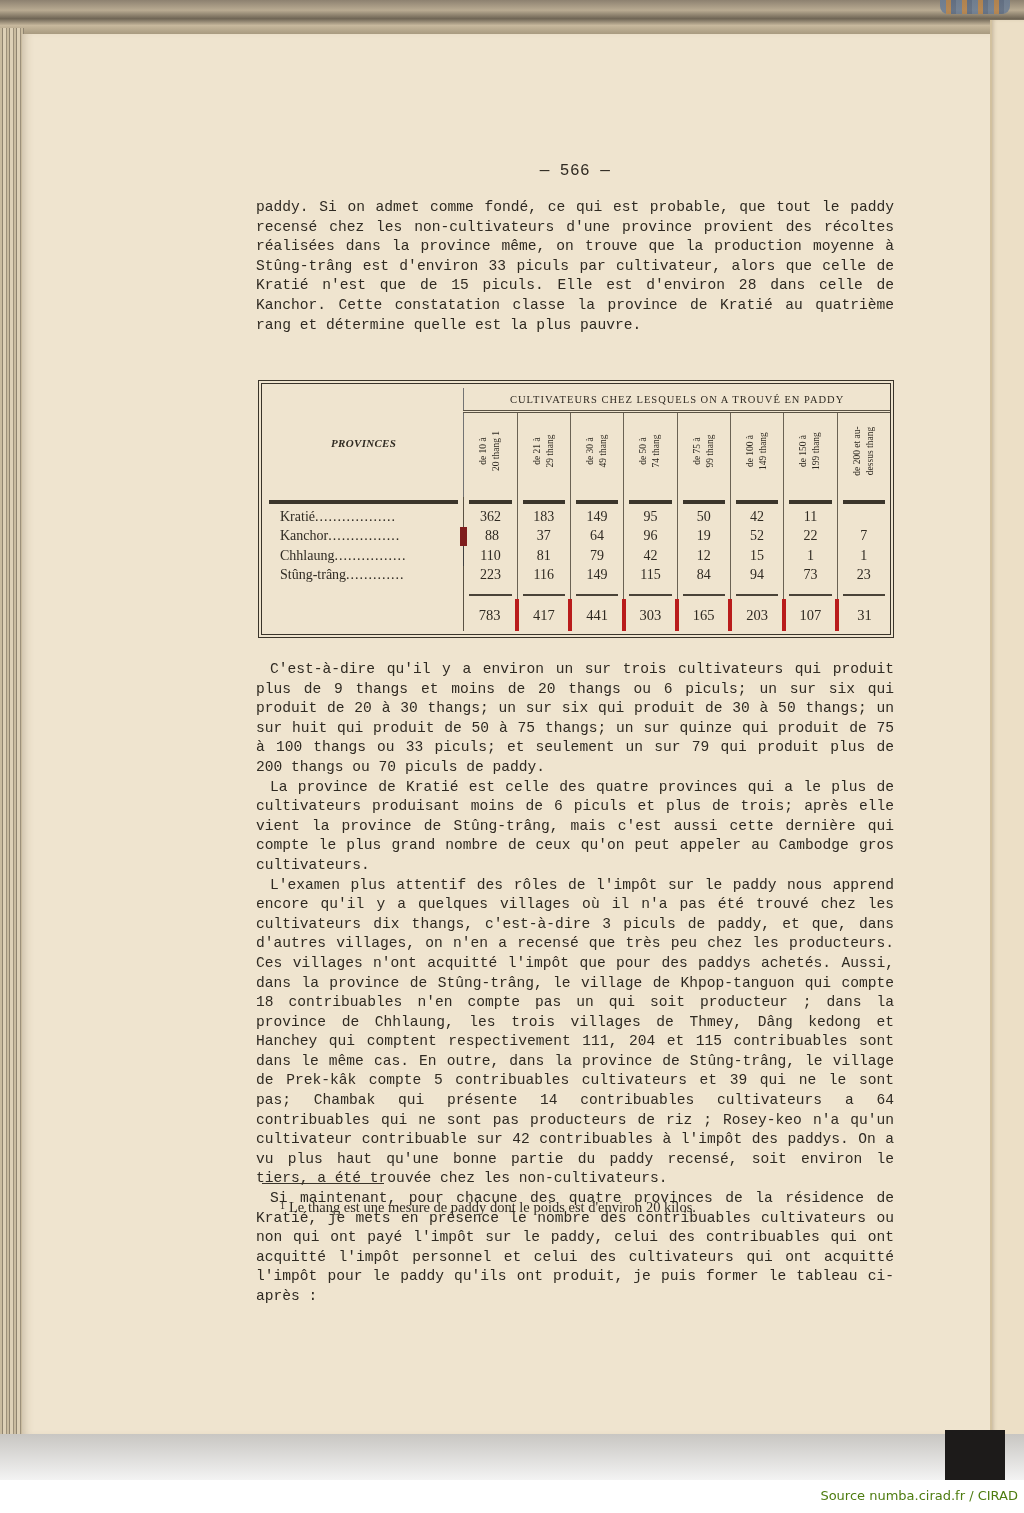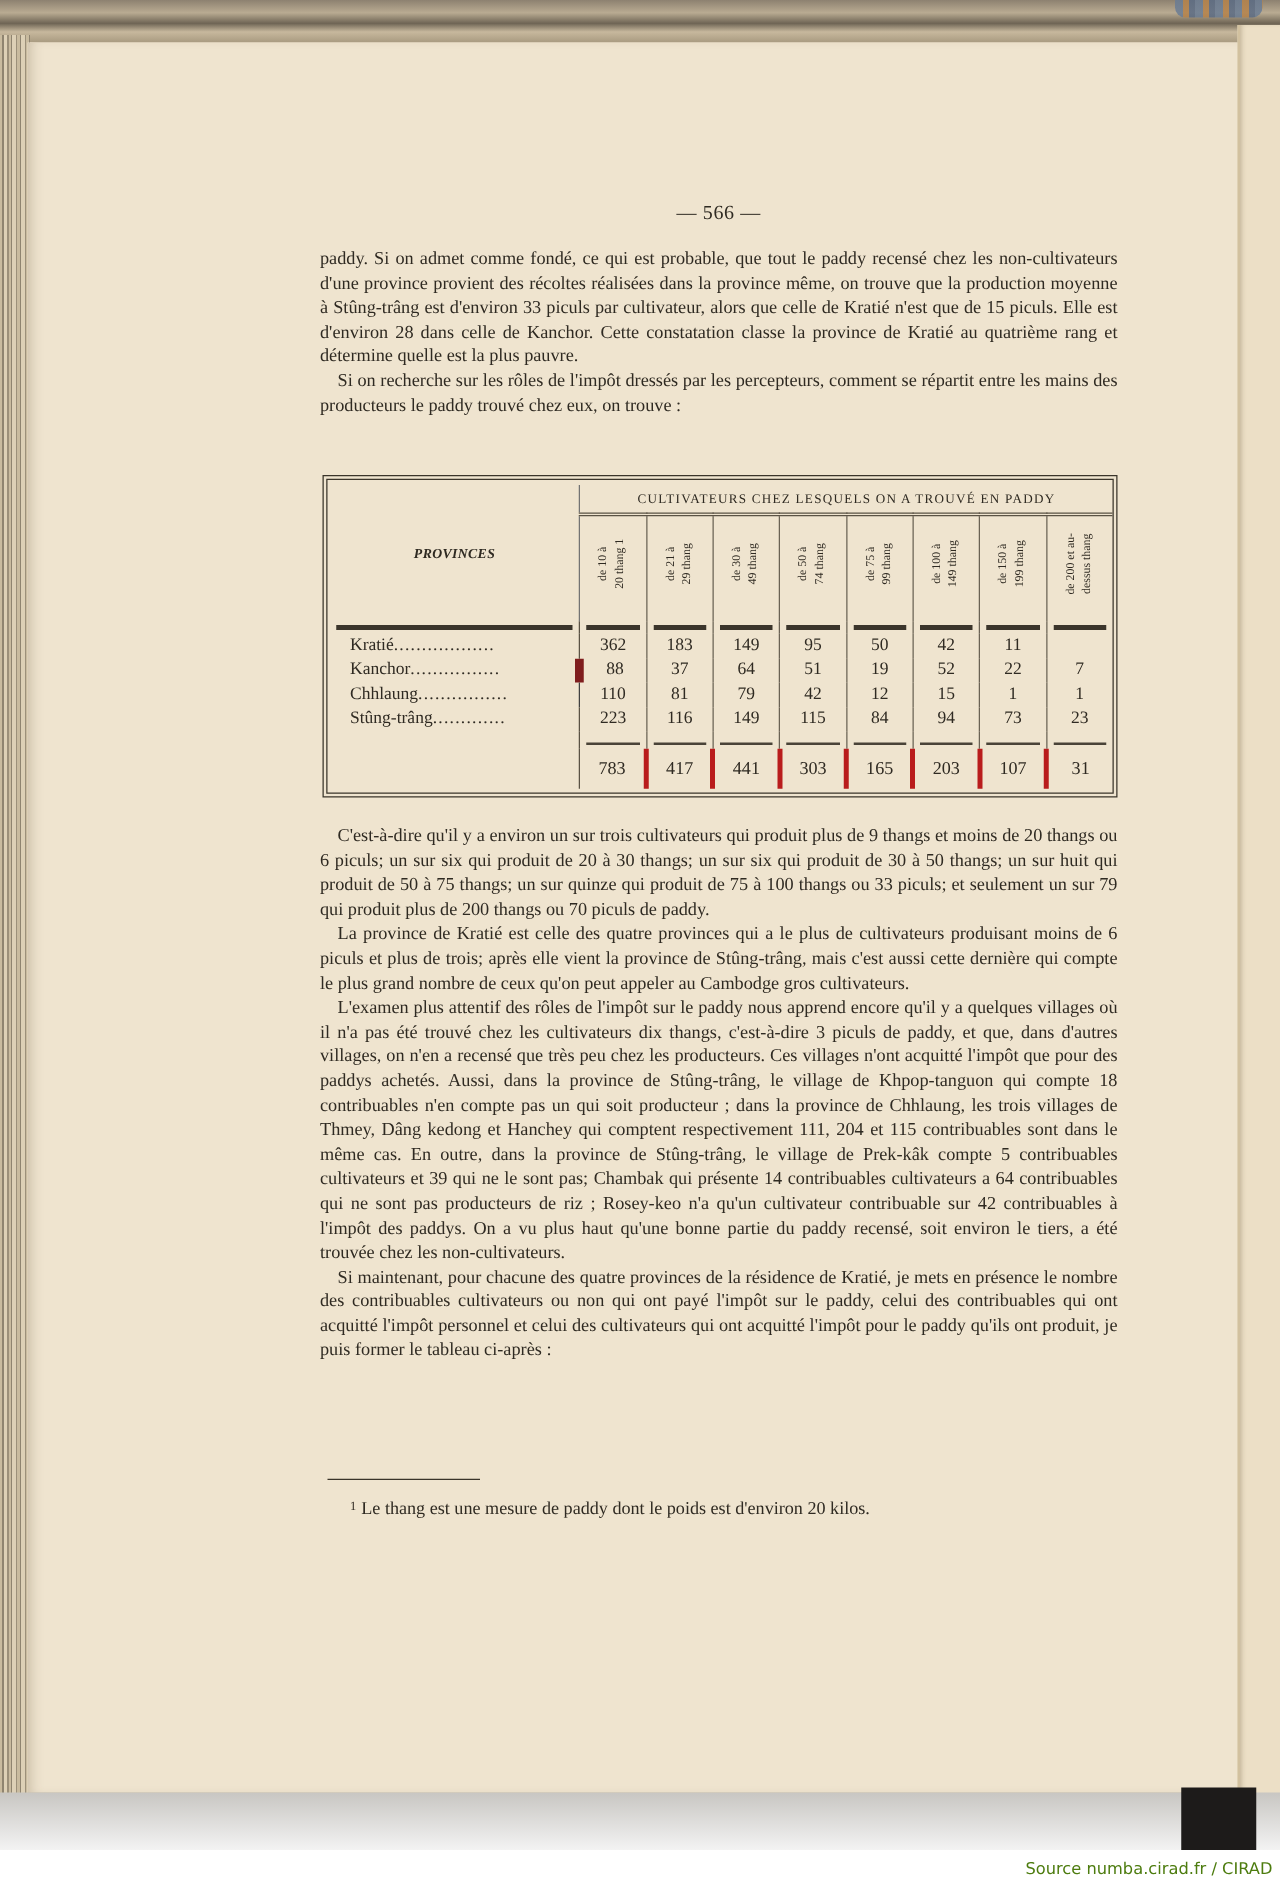--- a/index.html
+++ b/index.html
@@ -46,21 +46,21 @@
     .bottom-ribbon {
       position: absolute; left: 945px; top: 1430px; width: 60px; height: 50px;
       background: #1d1b1a;
     }
     .source-caption {
       position: absolute; right: 6px; top: 1488px;
       font-family: "DejaVu Sans", sans-serif; font-size: 13px; color: #4d7c0f;
     }
     
     .content {
-      position: absolute; left: 256px; top: 162px; width: 638px;
+      position: absolute; left: 256px; top: 162px; width: 638px; font-family: Liberation Mono, monospace;
     }
     .folio {
       text-align: center; font-size: 16px; margin-bottom: 18px; letter-spacing: .5px;
     }
     p {
       margin: 0; font-size: 14.6px; line-height: 19.6px; text-align: justify;
       font-stretch: condensed;
     }
     p.indent { text-indent: 14px; }
     
@@ -128,21 +128,20 @@
   <div class="left-stack"></div>
   <div class="page"></div>
   <div class="right-page"></div>
 </div>
 <div class="bottom-shadow"></div>
 <div class="bottom-ribbon"></div>
 
 <div class="content">
   <div class="folio">— 566 —</div>
   <p>paddy. Si on admet comme fondé, ce qui est probable, que tout le paddy recensé chez les non-cultivateurs d'une province provient des récoltes réalisées dans la province même, on trouve que la production moyenne à Stûng-trâng est d'environ 33 piculs par cultivateur, alors que celle de Kratié n'est que de 15 piculs. Elle est d'environ 28 dans celle de Kanchor. Cette constatation classe la province de Kratié au quatrième rang et détermine quelle est la plus pauvre.</p>
-  <p class="indent">Si on recherche sur les rôles de l'impôt dressés par les percepteurs, comment se répartit entre les mains des producteurs le paddy trouvé chez eux, on trouve :</p>
 </div>
 
 <div class="tbl-wrap">
   <table>
     <tbody>
         <tr>
       <th class="prov-head" rowspan="2">PROVINCES</th>
       <th class="group-head" colspan="8">CULTIVATEURS CHEZ LESQUELS ON A TROUVÉ EN PADDY</th>
     </tr>
     <tr>
@@ -209,21 +208,21 @@
       <td>50</td>
       <td>42</td>
       <td>11</td>
       <td></td>
     </tr>
     <tr class="data-row">
       <td class="name" style="border-right:7px solid #7f1d1d"><span>Kanchor</span><span class="dots">................</span></td>
       <td>88</td>
       <td>37</td>
       <td>64</td>
-      <td>51</td>
+      <td>96</td>
       <td>19</td>
       <td>52</td>
       <td>22</td>
       <td>7</td>
     </tr>
     <tr class="data-row">
       <td class="name" style="border-right:1px solid #404040"><span>Chhlaung</span><span class="dots">................</span></td>
       <td>110</td>
       <td>81</td>
       <td>79</td>

